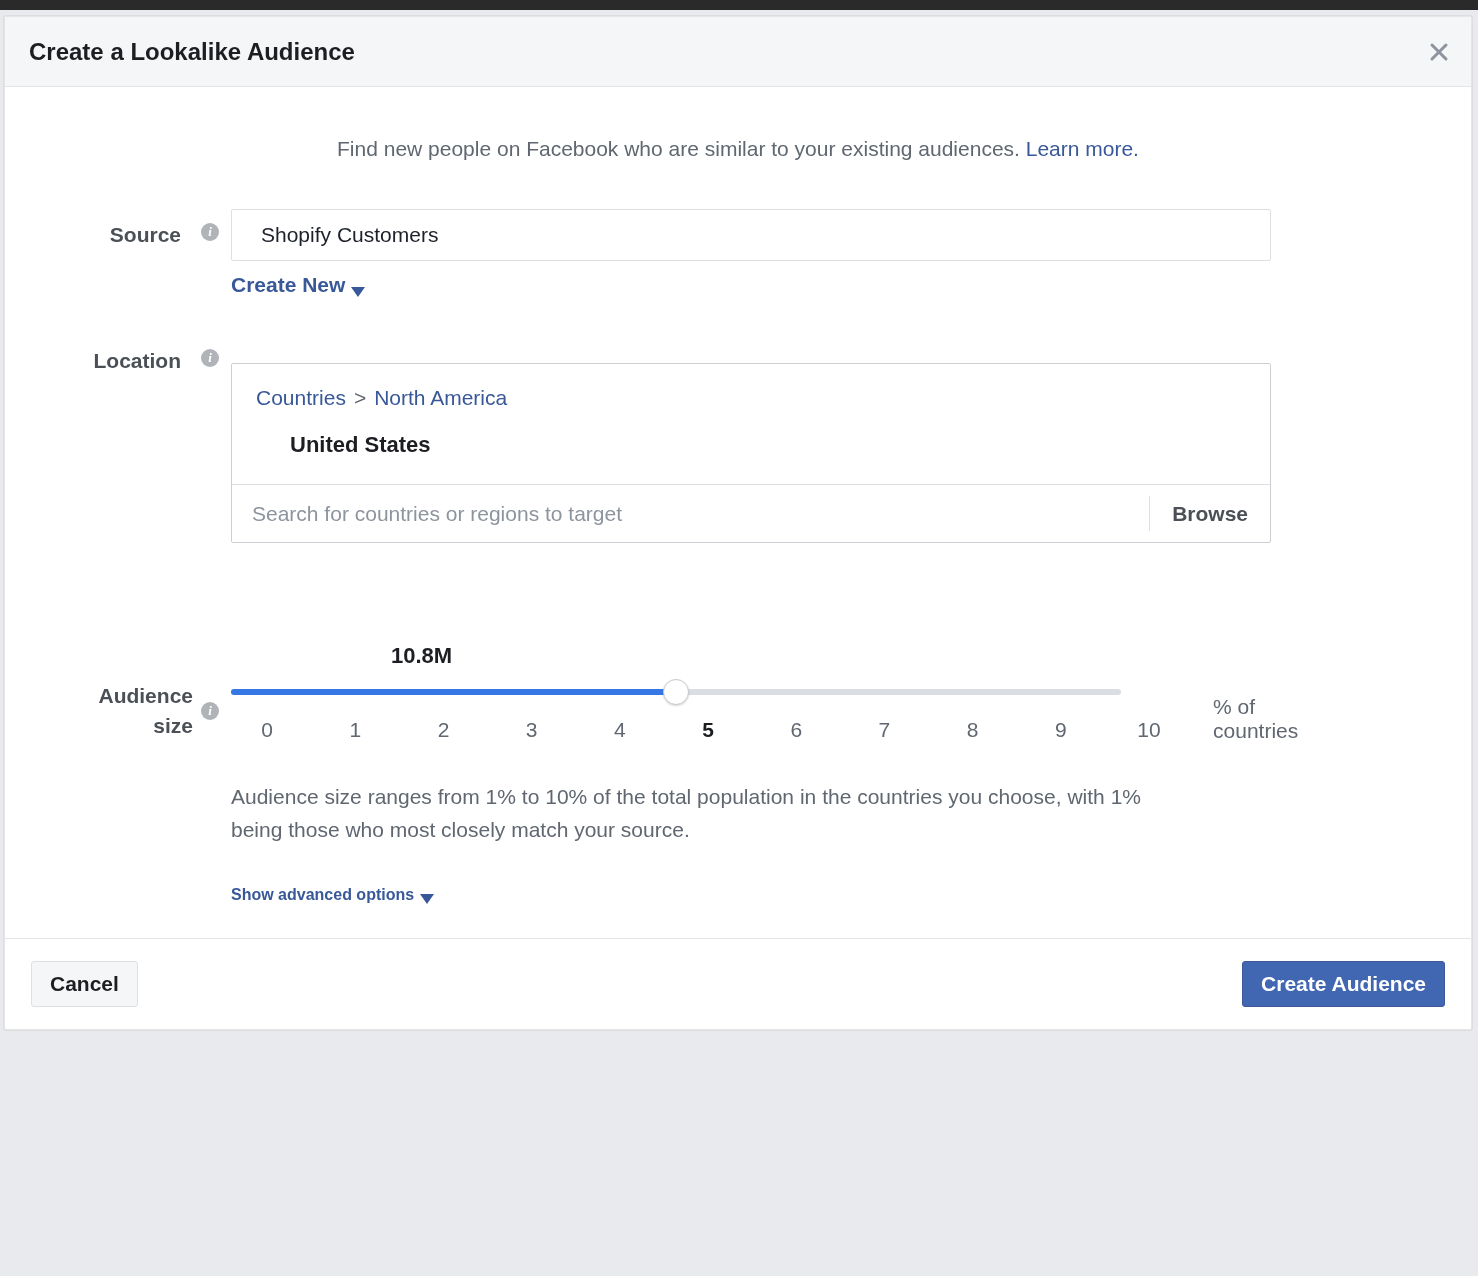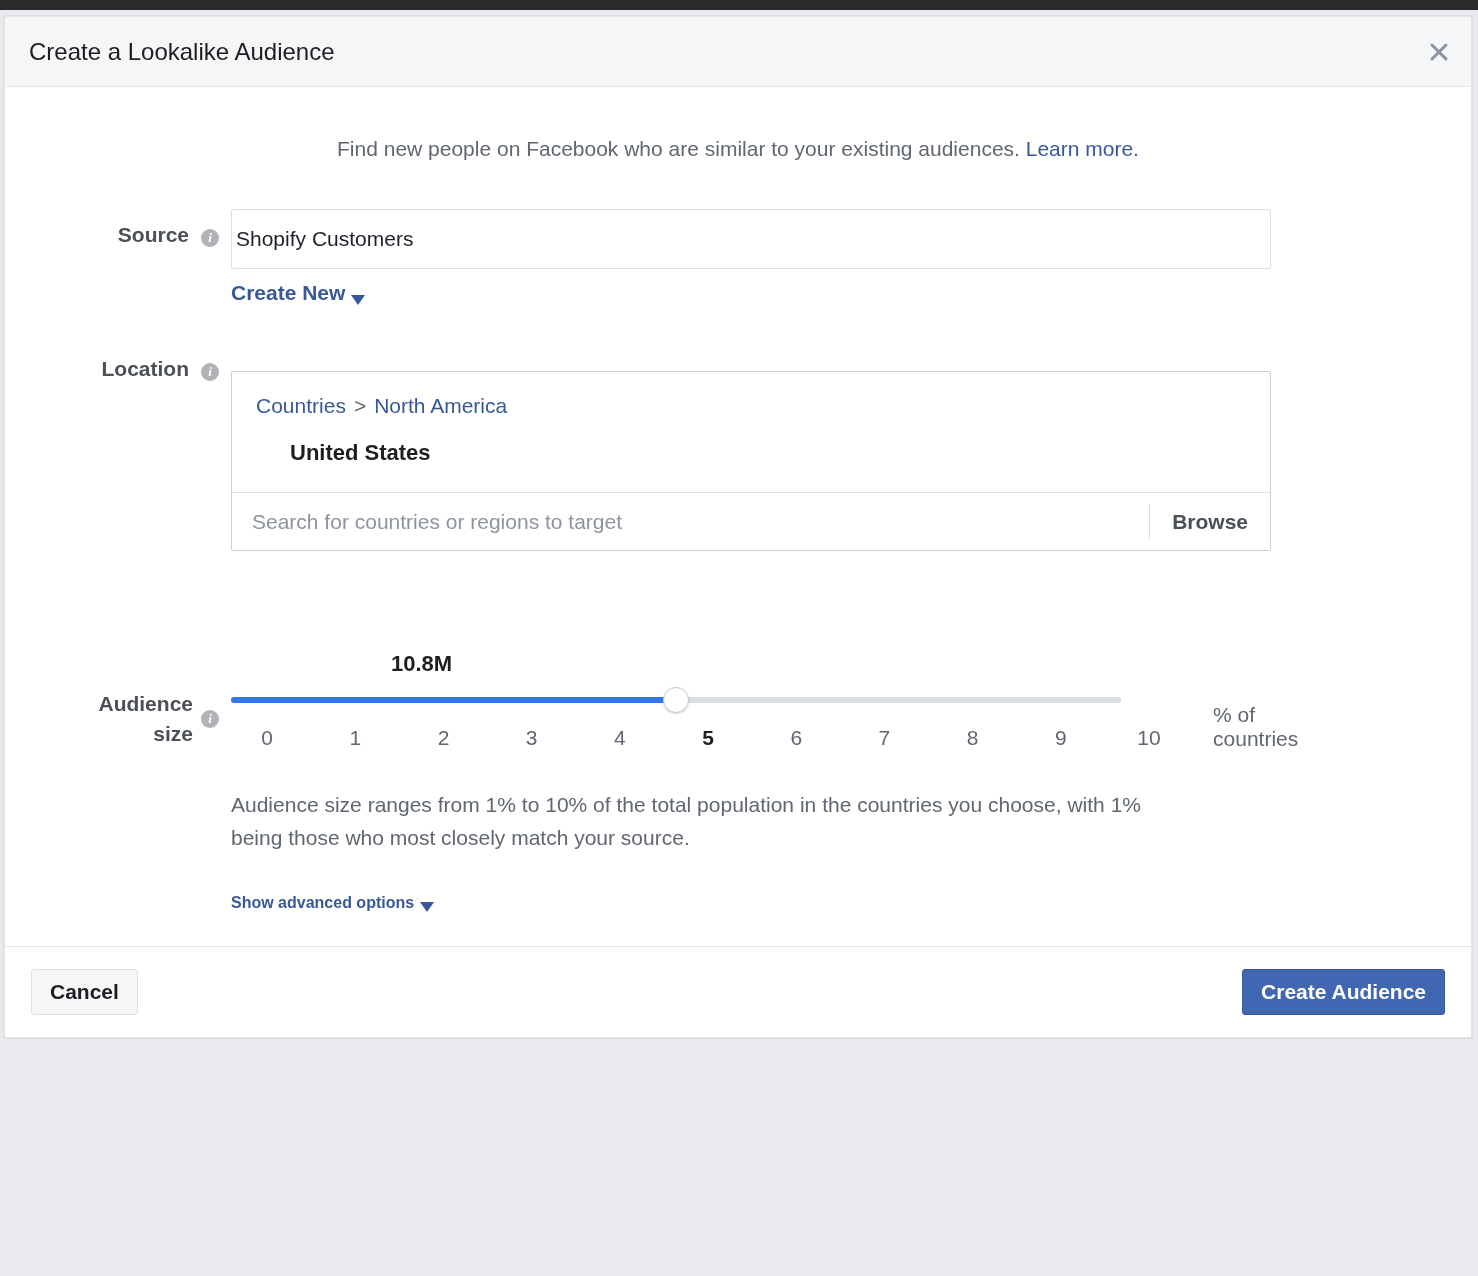--- a/index.html
+++ b/index.html
@@ -31,21 +31,21 @@
     height: 70px;
     background: #f5f6f7;
     border-bottom: 1px solid #e5e5e5;
     display: flex;
     align-items: center;
     padding: 0 24px;
     position: relative;
   }
   .modal-title {
     font-size: 24px;
-    font-weight: 400;
+    font-weight: 700;
     color: #1c1e21;
   }
   .close-btn {
     position: absolute;
     right: 18px; top: 50%;
     transform: translateY(-50%);
     width: 28px; height: 28px;
     display: flex; align-items: center; justify-content: center;
     color: #8d949e;
     cursor: pointer;
@@ -73,23 +73,23 @@
   }
   .label-col {
     width: 210px;
     text-align: right;
     padding-right: 12px;
     padding-top: 14px;
     font-size: 21px;
     font-weight: 600;
     color: #4b4f56;
     display: flex;
-    align-items: flex-end;
+    align-items: flex-start;
     justify-content: flex-end;
-    gap: 12px;
+    gap: 20px;
   }
   .info-icon {
     display: inline-flex;
     width: 18px; height: 18px;
     border-radius: 50%;
     background: #b0b3b8;
     color: #fff;
     font-size: 13px;
     font-weight: 700;
     align-items: center;
@@ -97,24 +97,24 @@
     font-style: italic;
     font-family: Georgia, serif;
   }
   .field-col {
     flex: 1;
     padding-right: 200px;
   }
   .text-input-box {
     border: 1px solid #dddfe2;
     border-radius: 2px;
-    height: 60px;
-    display: flex;
-    align-items: center;
-    padding: 0 4px;
+    height: 52px;
+    display: flex;
+    align-items: center;
+    padding: 0 29px;
     font-size: 21px;
     background: #fff;
   }
   .create-new-row {
     padding-top: 12px;
     font-size: 21px;
   }
   .link-dd {
     color: #385898;
     font-weight: 600;

